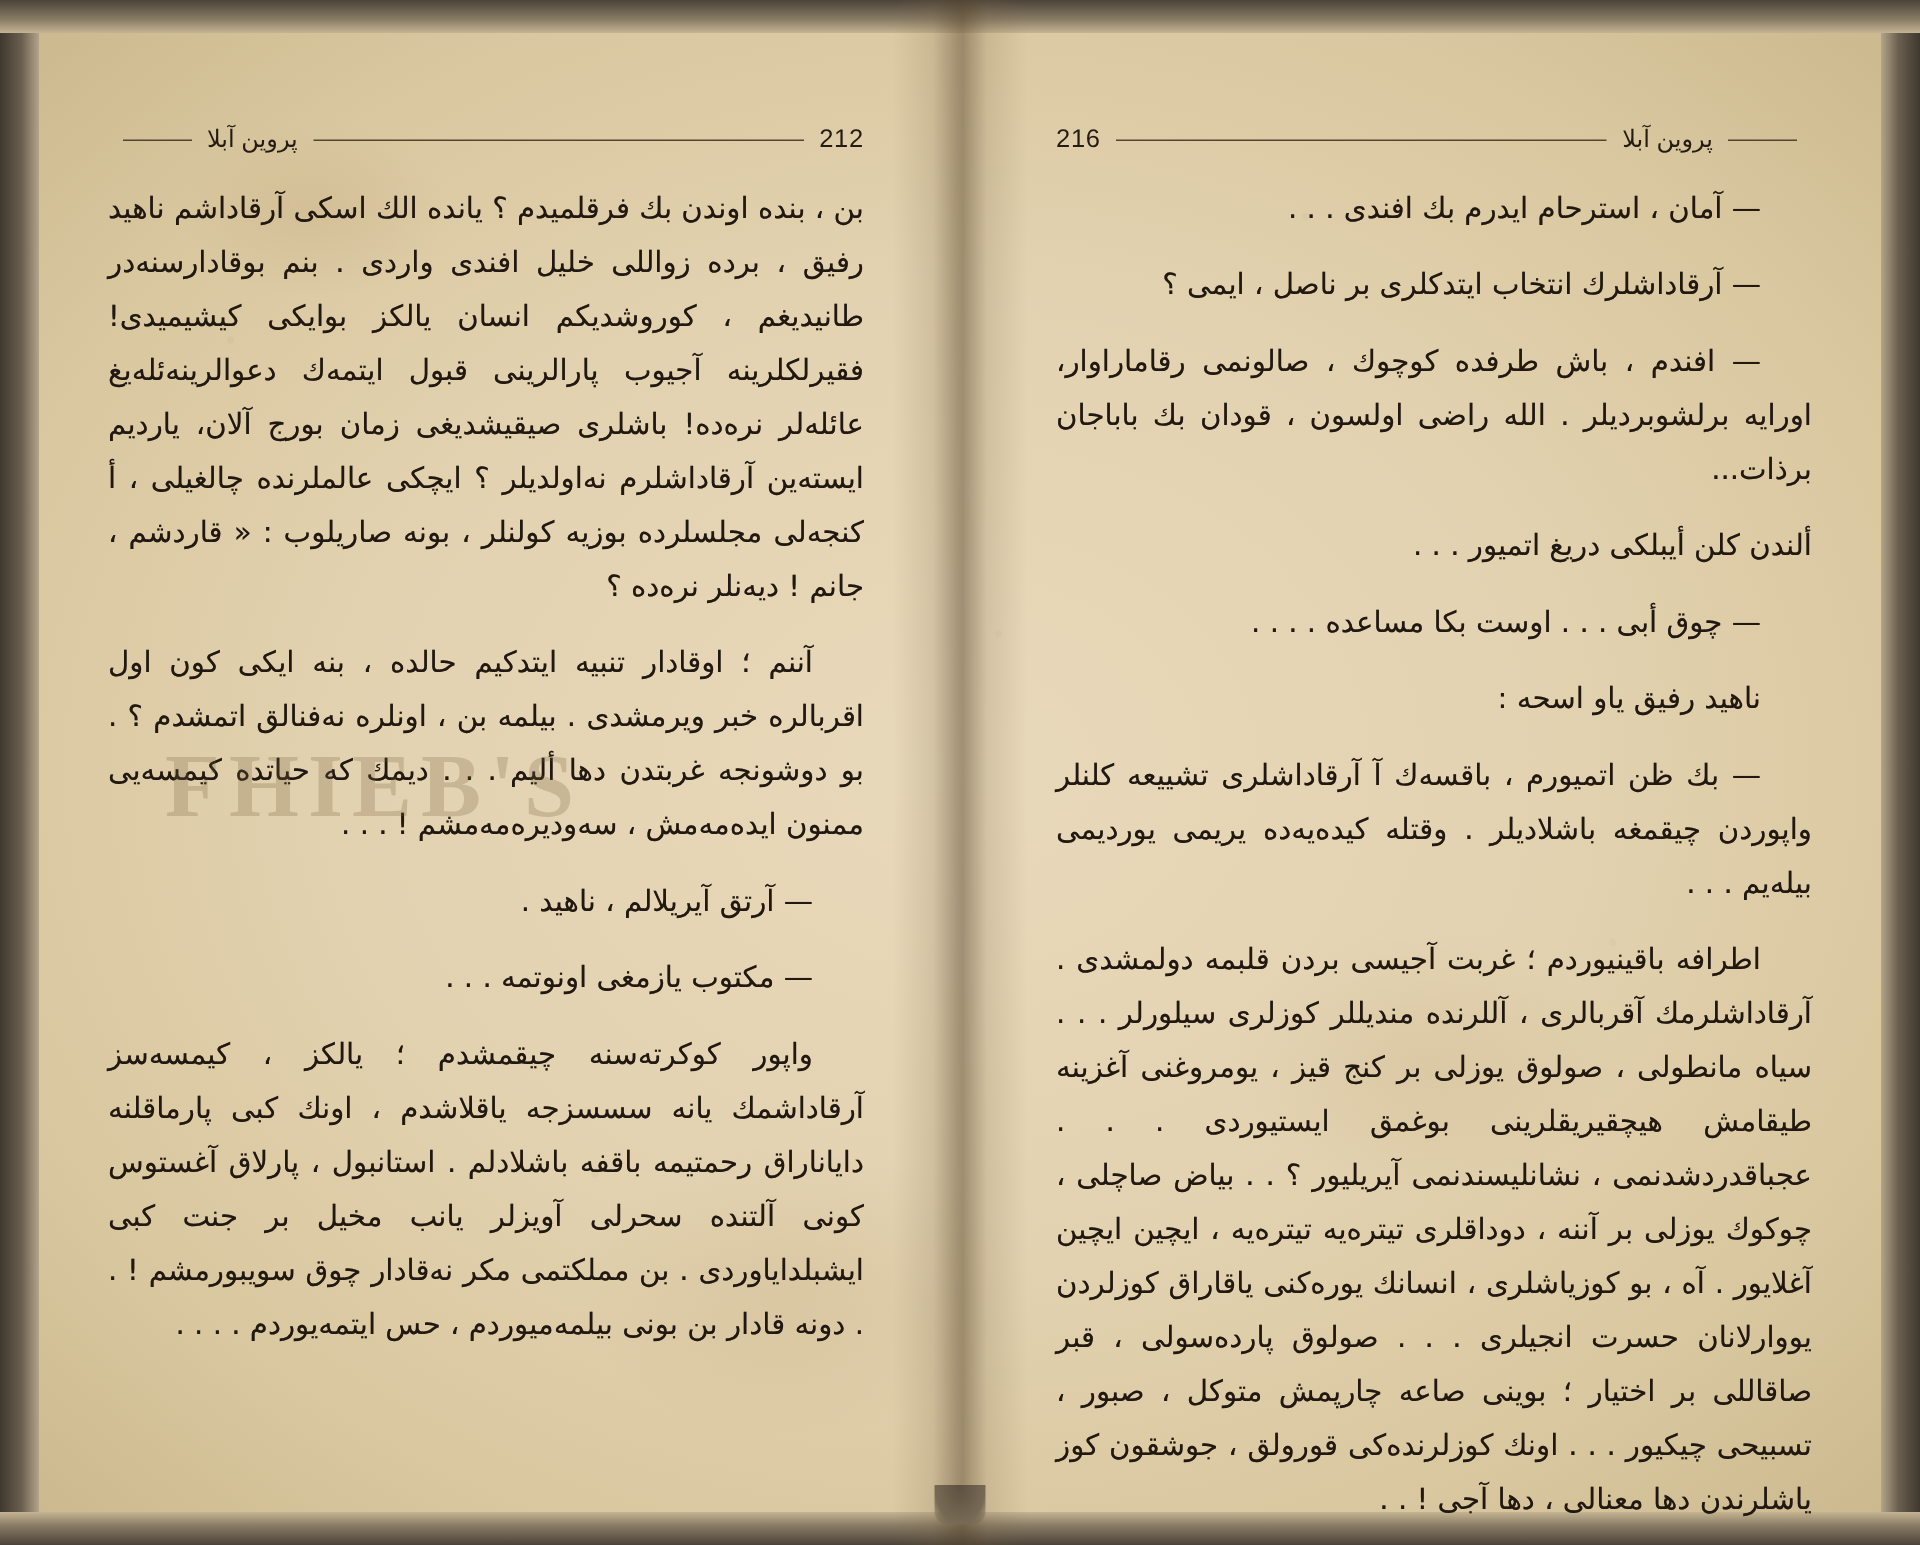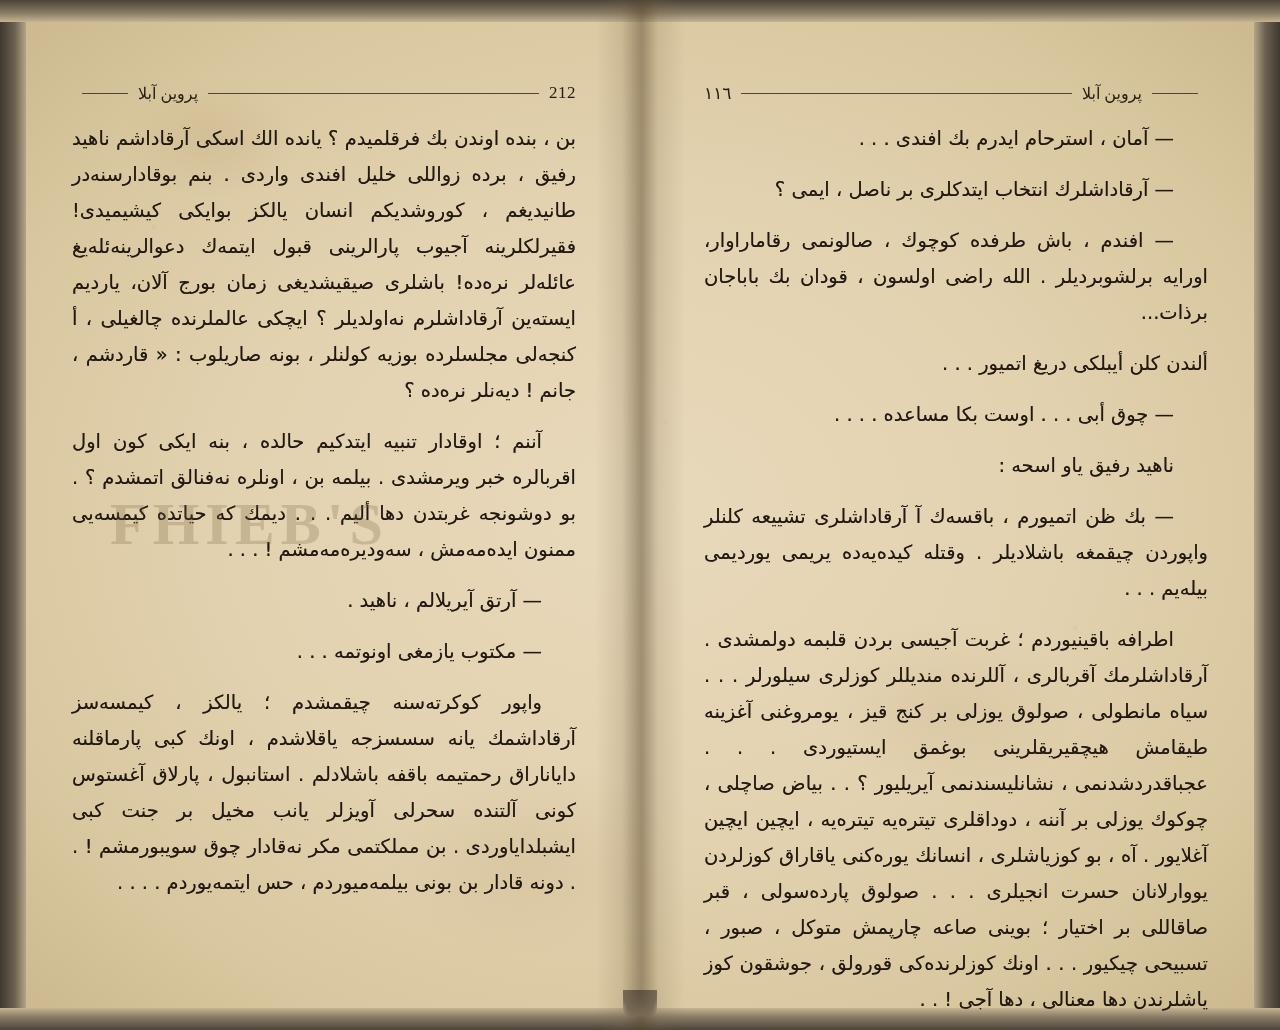--- a/index.html
+++ b/index.html
@@ -102,21 +102,21 @@
   .page-header {
     display: flex;
     align-items: center;
     justify-content: space-between;
     direction: rtl;
     margin-bottom: 14px;
     height: 26px;
   }
   .page-number,
   .running-title {
-    font-family: Liberation Serif, serif;
+    font-family: Liberation Sans, sans-serif;
     color: #241c12;
     font-size: 17px;
     letter-spacing: 0.5px;
     white-space: nowrap;
   }
   .running-title { font-size: 16px; }
   .rule {
     flex: 1 1 auto;
     height: 1px;
     background: #3a2e1e;
@@ -178,21 +178,21 @@
 
   <div class="stain" style="left:120px;top:80px;width:180px;height:120px;background:radial-gradient(ellipse,rgba(176,148,100,0.18),rgba(0,0,0,0) 70%);"></div>
   <div class="stain" style="left:820px;top:620px;width:260px;height:180px;background:radial-gradient(ellipse,rgba(176,148,100,0.16),rgba(0,0,0,0) 70%);"></div>
   <div class="stain" style="left:380px;top:760px;width:300px;height:200px;background:radial-gradient(ellipse,rgba(168,140,94,0.14),rgba(0,0,0,0) 70%);"></div>
 
   <div class="page right">
     <div class="page-header">
       <div class="rule short"></div>
       <div class="running-title">پروین آبلا</div>
       <div class="rule"></div>
-      <div class="page-number">١١٦</div>
+      <div class="page-number">216</div>
     </div>
     <div class="body-text">
       <p class="indent">— آمان ، استرحام ايدرم بك افندی . . .</p>
       <p class="indent">— آرقاداشلرك انتخاب ايتدكلری بر ناصل ، ايمی ؟</p>
       <p class="indent">— افندم ، باش طرفده كوچوك ، صالونمی رقاماراوار، اورایه برلشوبردیلر . الله راضی اولسون ، قودان بك باباجان برذات...</p>
       <p>ألندن كلن أيبلكی دريغ اتمیور . . .</p>
       <p class="indent">— چوق أبی . . . اوست بكا مساعده . . . .</p>
       <p class="indent">ناهيد رفيق ياو اسحه :</p>
       <p class="indent">— بك ظن اتميورم ، باقسه‌ك آ آرقاداشلری تشييعه كلنلر واپوردن چيقمغه باشلادیلر . وقتله كيدەيەدە يريمی يوردیمی بيله‌يم . . .</p>
       <p class="indent">اطرافه باقينيوردم ؛ غربت آجيسی بردن قلبمه دولمشدی . آرقاداشلرمك آقربالری ، آللرنده منديللر كوزلری سيلورلر . . . سياه مانطولی ، صولوق يوزلی بر كنج قيز ، يومروغنی آغزينه طيقامش هيچقيريقلرينی بوغمق ايستيوردی . . . عجباقدردشدنمی ، نشانليسندنمی آيريليور ؟ . . بياض صاچلی ، چوكوك يوزلی بر آننه ، دوداقلری تيتره‌يه تيتره‌يه ، ايچين ايچين آغلايور . آه ، بو كوزياشلری ، انسانك يوره‌كنی ياقاراق كوزلردن يووارلانان حسرت انجيلری . . . صولوق پارده‌سولی ، قبر صاقاللی بر اختيار ؛ بوينی صاعه چارپمش متوكل ، صبور ، تسبيحی چيكيور . . . اونك كوزلرندەكی قورولق ، جوشقون كوز ياشلرندن دها معنالی ، دها آجی ! . .</p>

